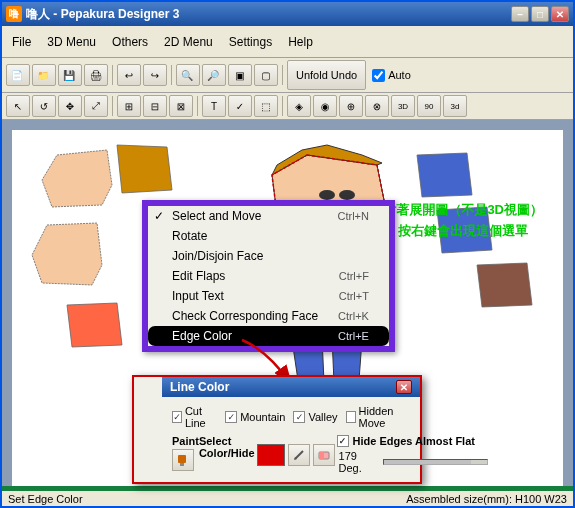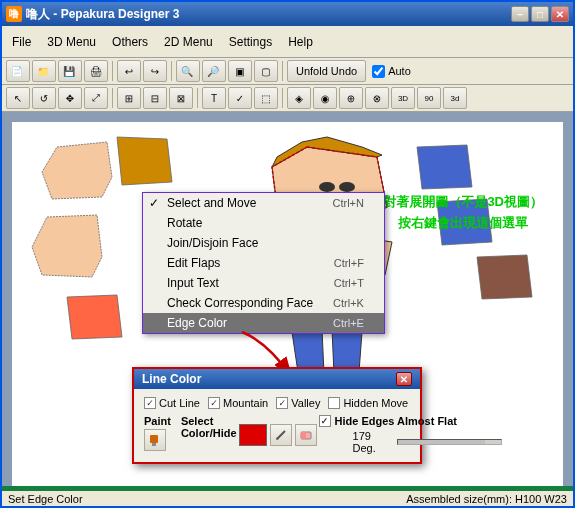--- a/index.html
+++ b/index.html
@@ -123,21 +123,21 @@
       margin: 0 2px;
     }
 
     .unfold-btn {
       background: linear-gradient(to bottom, #f5f4ef, #ddd9ce);
       border: 1px solid #aca899;
       border-radius: 2px;
       padding: 2px 8px;
       cursor: pointer;
       font-size: 11px;
-      height: 22px;
+      height: 30px;
     }
 
     .auto-check {
       display: flex;
       align-items: center;
       gap: 3px;
       font-size: 11px;
       margin-left: 4px;
     }
 
@@ -167,21 +167,21 @@
       bottom: 10px;
       background: white;
     }
 
     
     .context-menu {
       position: absolute;
       top: 80px;
       left: 140px;
       background: #f0efe8;
-      border: 1px solid #6d28d9;
+      border: 6px solid #6d28d9;
       box-shadow: 2px 2px 6px rgba(0,0,0,0.4);
       z-index: 10;
       min-width: 220px;
     }
 
     .ctx-item {
       padding: 3px 20px 3px 24px;
       cursor: pointer;
       font-size: 12px;
       position: relative;
@@ -192,22 +192,23 @@
     }
 
     .ctx-item.checked::before {
       content: '✓';
       position: absolute;
       left: 6px;
       font-size: 12px;
     }
 
     .ctx-item.highlighted {
-      background: #737373;
+      background: #000000;
       color: white;
+      border-radius: 7px;
     }
 
     .ctx-shortcut {
       color: #555;
       font-size: 11px;
       margin-left: 20px;
     }
 
     .ctx-item.highlighted .ctx-shortcut { color: #dde; }
 
@@ -228,20 +229,21 @@
     
     .dialog {
       position: absolute;
       top: 255px;
       left: 130px;
       background: #f0efe8;
       border: 2px solid #cc0000;
       box-shadow: 3px 3px 8px rgba(0,0,0,0.5);
       z-index: 20;
       width: 290px;
+      padding-left: 28px;
     }
 
     .dialog-title {
       background: linear-gradient(to bottom, #4a7fcb, #1a4fa0);
       color: white;
       font-size: 12px;
       font-weight: bold;
       padding: 3px 8px;
       display: flex;
       align-items: center;
@@ -295,21 +297,21 @@
       align-items: center;
       justify-content: center;
       font-size: 9px;
     }
 
     .cb.checked::after { content: '✓'; color: #333; }
 
     .dialog-row2 {
       display: flex;
       align-items: flex-start;
-      gap: 10px;
+      gap: 0;
       margin-top: 4px;
     }
 
     .paint-section {
       display: flex;
       flex-direction: column;
       gap: 2px;
     }
 
     .paint-label {
@@ -386,21 +388,20 @@
       font-size: 11px;
       font-weight: bold;
     }
 
     .deg-row {
       display: flex;
       align-items: center;
       gap: 6px;
       font-size: 11px;
       padding-left: 2px;
-      margin-left: 32px;
     }
 
     .slider-track {
       width: 120px;
       height: 6px;
       background: #d0cfc8;
       border: 1px inset #aaa;
       position: relative;
     }
 

